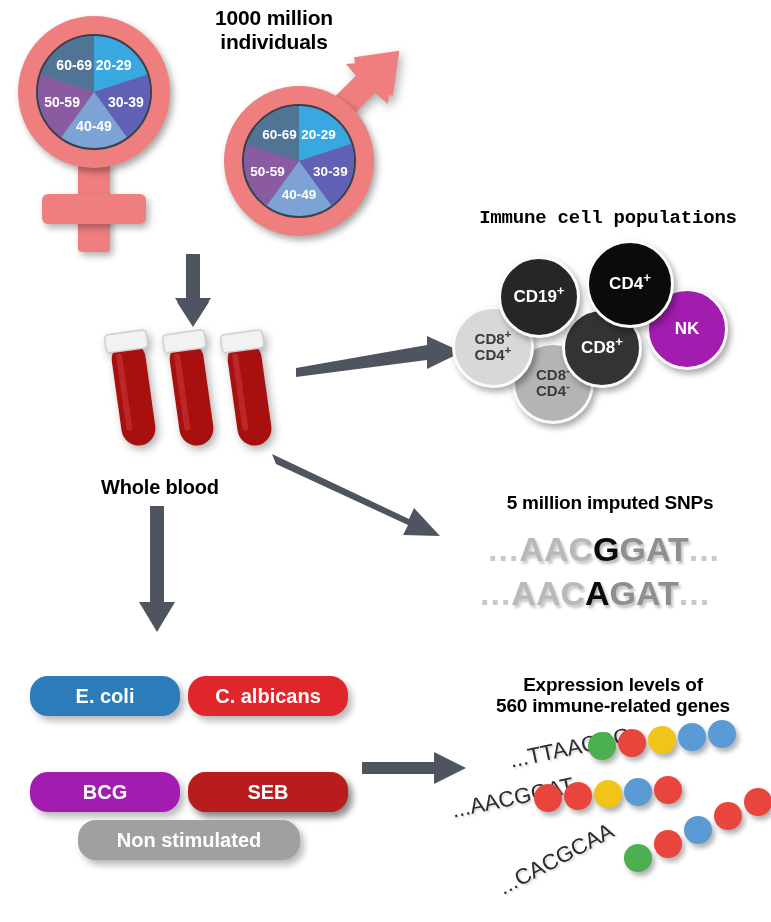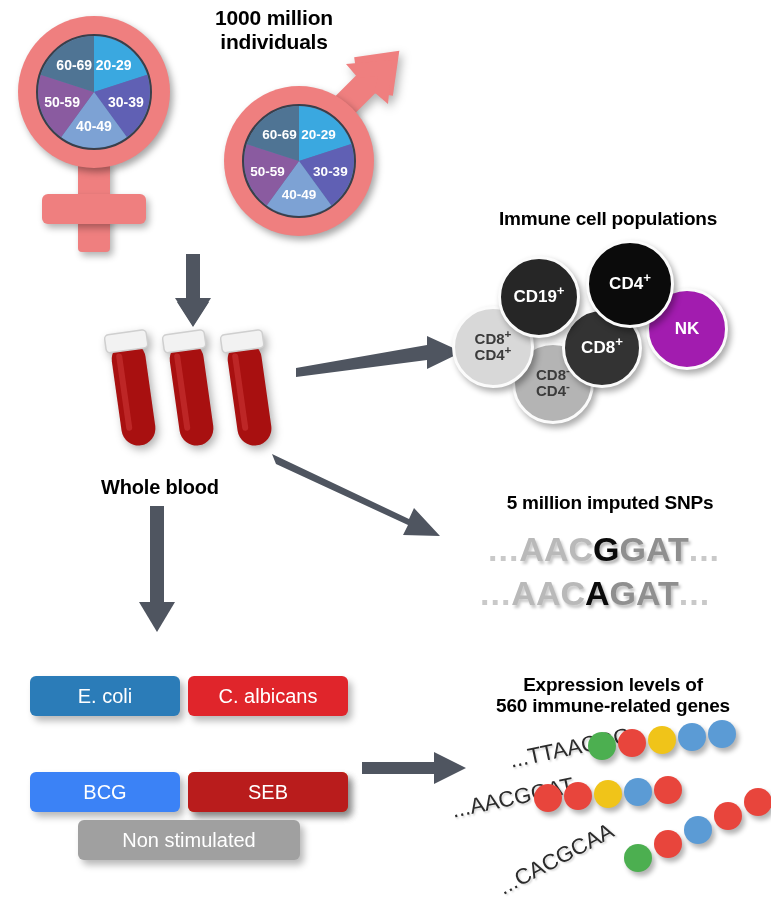--- a/index.html
+++ b/index.html
@@ -33,22 +33,22 @@
   
   .snprow{position:absolute;white-space:nowrap;font-weight:bold;
           font-family:"Liberation Sans","DejaVu Sans",sans-serif;}
   .snprow span{display:inline-block;}
   .faint{color:#b9b9b9;text-shadow:2px 3px 3px rgba(0,0,0,0.22);}
   .mid{color:#8f8f8f;text-shadow:2px 3px 3px rgba(0,0,0,0.25);}
   .hl{color:#0a0a0a;text-shadow:2px 3px 3px rgba(0,0,0,0.3);}
   .dots{color:#c9c9c9;letter-spacing:1px;}
 
   
-  .pill{position:absolute;border-radius:6px;display:flex;align-items:center;
-        justify-content:center;color:#fff;font-weight:normal;
+  .pill{position:absolute;border-radius:18px;display:flex;align-items:center;
+        justify-content:center;color:#fff;font-weight:bold;
         box-shadow:4px 5px 7px rgba(0,0,0,0.28);}
   .seqtxt{position:absolute;white-space:nowrap;color:#2b2b2b;
           font-family:"Liberation Sans","DejaVu Sans",sans-serif;
           text-shadow:1px 2px 2px rgba(0,0,0,0.18);}
   .gdot{position:absolute;border-radius:50%;
         box-shadow:3px 4px 5px rgba(0,0,0,0.3);}
 </style>
 </head>
 <body>
 
@@ -138,21 +138,21 @@
 
   <svg class="arrow" style="left:272px;top:452px;" width="184" height="92">
     <polygon points="0,2 137,67 142,56 168,84 131,83 136,73 4,12" fill="#4f5560"></polygon>
   </svg>
 
   <svg class="arrow" style="left:132px;top:506px;" width="50" height="130">
     <rect x="18" y="0" width="14" height="104" fill="#4f5560"></rect>
     <polygon points="7,96 43,96 25,126" fill="#4f5560"></polygon>
   </svg>
 
-  <div class="ttl abs" style="left:452px;top:208px;width:312px;font-size:19px;">Immune cell populations</div>
+  <div class="ttl abs" style="left:452px;top:208px;width:312px;font-size:19px;font-family:Liberation Mono, monospace;">Immune cell populations</div>
   <div class="abs" id="cellgroup" style="left:450px;top:238px;width:316px;height:190px;">
       <div class="cell" style="left: 48px; top: 18px; width: 82px; height: 82px; background: rgb(38, 38, 38); color: rgb(255, 255, 255); font-size: 17px; z-index: 8;">
         <div>
           <div>CD19<sup>+</sup></div>
         </div>
       </div>
       <div class="cell" style="left: 136px; top: 2px; width: 88px; height: 88px; background: rgb(11, 11, 11); color: rgb(255, 255, 255); font-size: 17px; z-index: 9;">
         <div>
           <div>CD4<sup>+</sup></div>
         </div>
@@ -202,21 +202,21 @@
   <div class="abs" id="pillbox" style="left:30px;top:676px;width:322px;height:220px;">
       <div class="pill" style="left: 0px; top: 0px; width: 150px; height: 40px; background: rgb(43, 124, 184); font-size: 20px;">
         <span>E. coli</span>
       </div>
       <div class="pill" style="left: 158px; top: 0px; width: 160px; height: 40px; background: rgb(224, 37, 43); font-size: 20px;">
         <span>C. albicans</span>
       </div>
       <div class="pill" style="left: 158px; top: 48px; width: 160px; height: 40px; background: rgb(245, 130, 32); font-size: 20px; margin-top: 48px;">
         <span>Influenza</span>
       </div>
-      <div class="pill" style="left: 0px; top: 96px; width: 150px; height: 40px; background: #3b82f6; font-size: 20px;">
+      <div class="pill" style="left: 0px; top: 96px; width: 150px; height: 40px; background: #a21caf; font-size: 20px;">
         <span>BCG</span>
       </div>
       <div class="pill" style="left: 158px; top: 96px; width: 160px; height: 40px; background: #b91c1c; font-size: 20px;">
         <span>SEB</span>
       </div>
       <div class="pill" style="left: 48px; top: 144px; width: 222px; height: 40px; background: rgb(160, 160, 160); font-size: 20px;">
         <span>Non stimulated</span>
       </div>
     </div>
 

